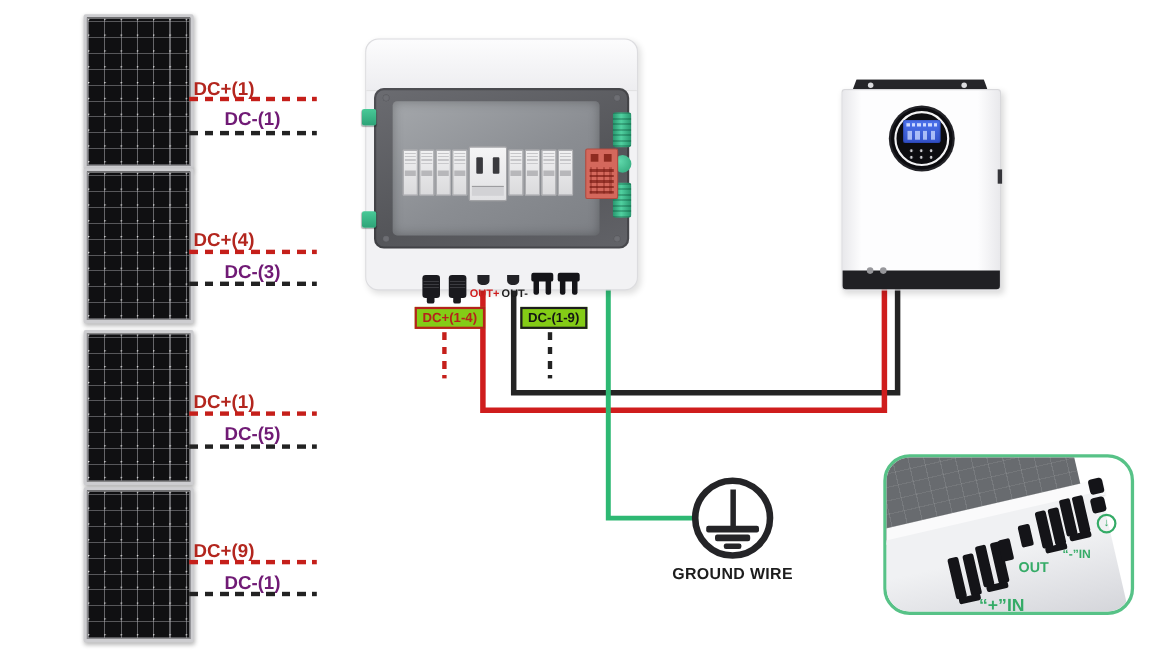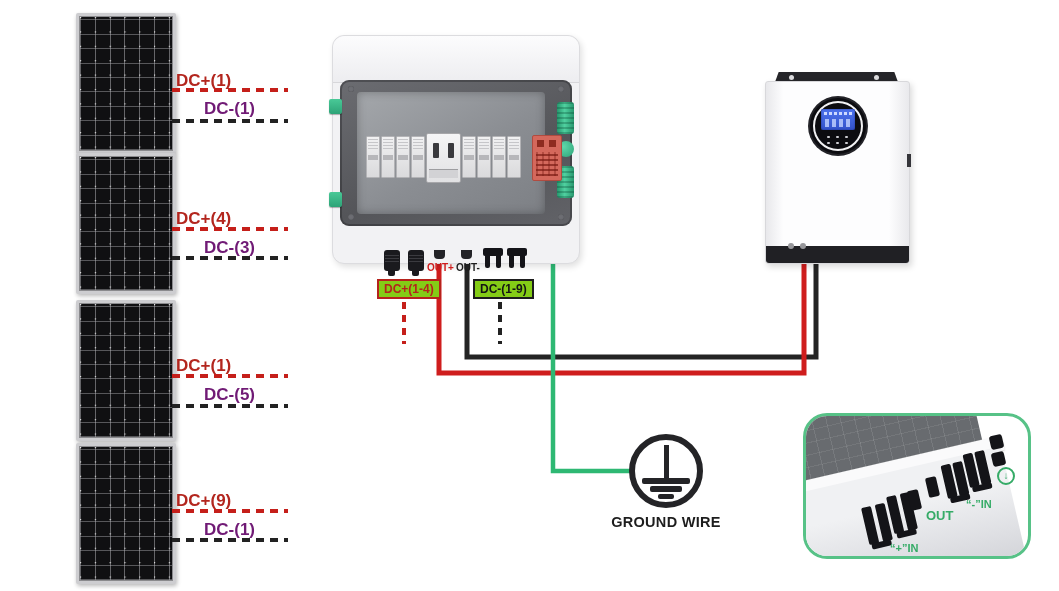--- a/index.html
+++ b/index.html
@@ -277,16 +277,16 @@
       </div>
     <div class="dcd" style="left:160px;top:36px;width:22px;height:34px">
         <i></i>
         <i></i>
       </div>
     <div class="dc nub" style="left:184px;top:19px"></div>
     <div class="dc nub" style="left:186px;top:36px"></div>
     <div class="inset-gicon">↓</div>
     <div class="inset-lbl" style="left:120px;top:92px;font-size:13px">OUT</div>
     <div class="inset-lbl" style="left:160px;top:82px;font-size:11px">“-”IN</div>
-    <div class="inset-lbl" style="left:84px;top:126px;font-size:11px">“+”IN</div>
+    <div class="inset-lbl" style="left:84px;top:126px;font-size:16px">“+”IN</div>
   </div>
 
 </div>
 
 </body></html>

